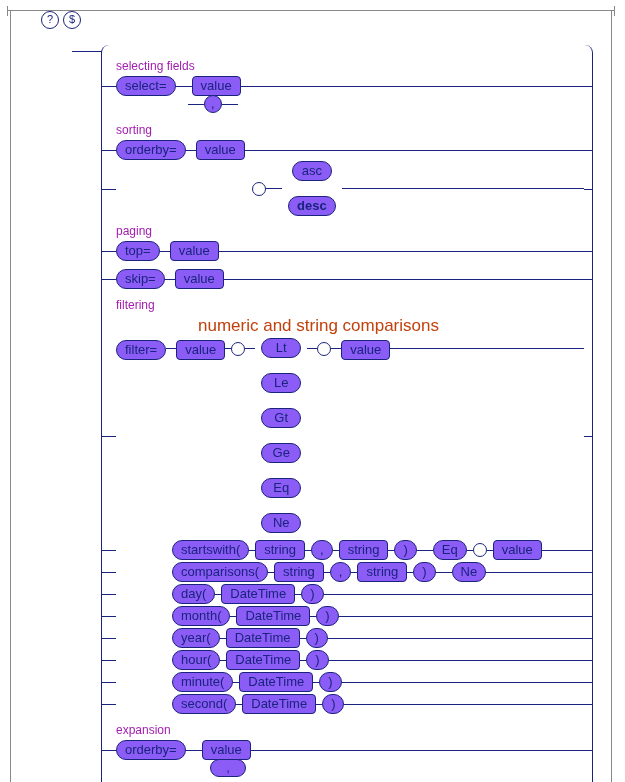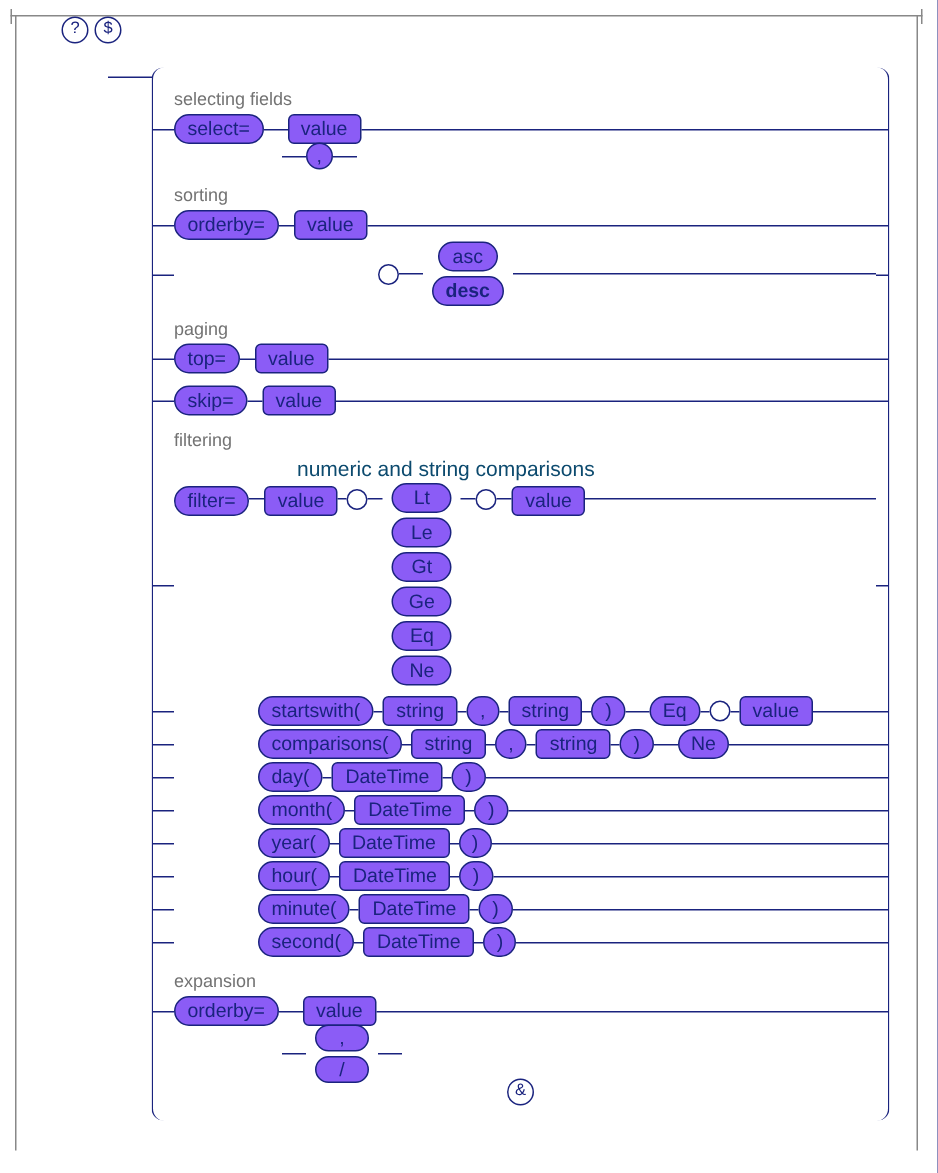--- a/index.html
+++ b/index.html
@@ -71,27 +71,27 @@
   .sections::before{
     content:"";
     position:absolute;
     top:-6px;
     left:-30px;
     width:30px;
     height:12px;
     border-bottom:1px solid #1a237e;
   }
   .section-label {
-    color: #737373;
+    color: #a21caf;
     font-size: 12px;
     margin: 8px 0 2px 14px;
   }
   .sub-label {
-    color: #0c4a6e;
-    font-size: 14px;
+    color: #c2410c;
+    font-size: 17px;
     margin: 4px 0 2px 80px;
     padding-left: 16px;
   }
   .row {
     position: relative;
     padding: 0 8px 0 14px;
     min-height: 22px;
     display: flex;
     align-items: center;
     flex-wrap: wrap;
@@ -141,21 +141,21 @@
     border:1px solid #1a237e;
     border-radius:50%;
     background:#fff;
     vertical-align:middle;
   }
   
   .vstack {
     display:inline-flex;
     flex-direction:column;
     align-items:center;
-    gap:3px;
+    gap:15px;
     position:relative;
     padding: 0 6px;
   }
   .vstack::before, .vstack::after {
     content:"";
     position:absolute;
     top:10px; bottom:10px;
     width:6px;
     border-top:1px solid transparent;
   }

